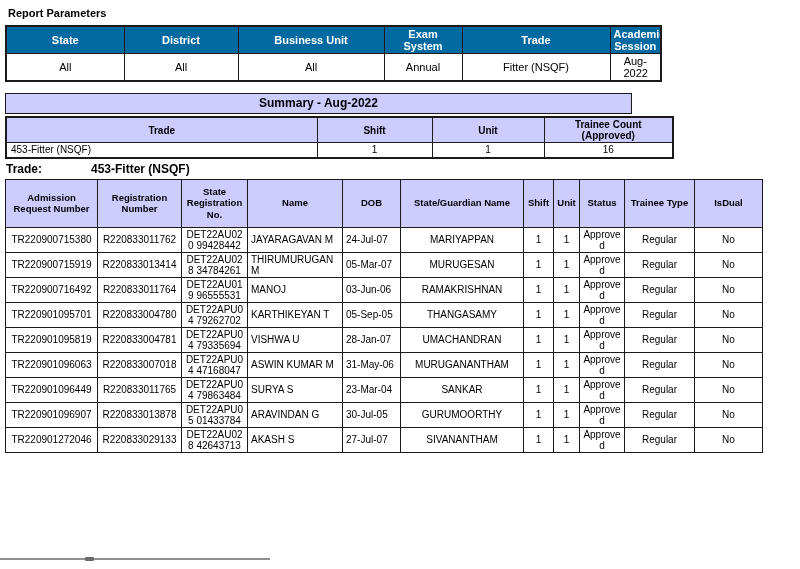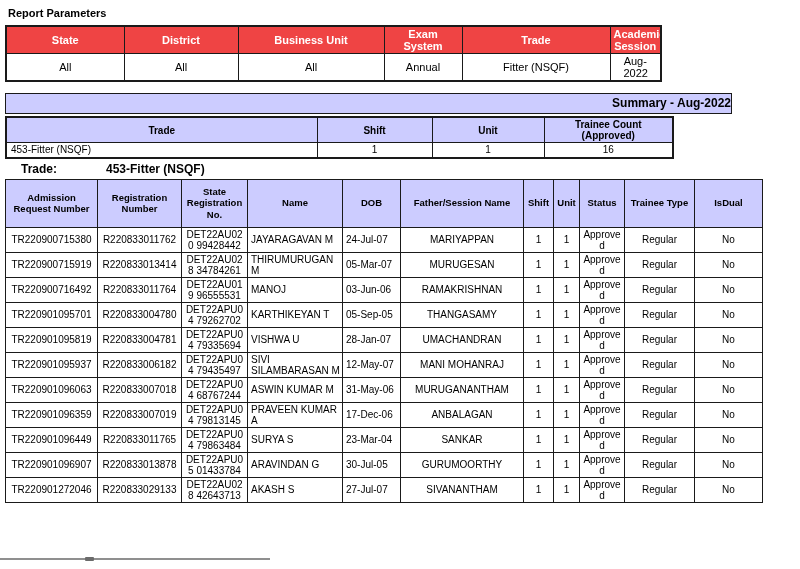--- a/index.html
+++ b/index.html
@@ -17,52 +17,52 @@
   .report-title {
     font-size: 11px; font-weight: bold; margin: 2px 0 6px 3px;
   }
 
   table { border-collapse: collapse; table-layout: fixed; }
 
   
   .params-table { width: 655px; border: 2px solid #1a1a1a; }
   .params-table th, .params-table td { border: 1px solid #1a1a1a; overflow: hidden; }
   .params-table th {
-    background: #ef4444; color: #ffffff;
+    background: #0369a1; color: #ffffff;
     font-size: 11px; font-weight: bold;
     height: 26px; text-align: center; vertical-align: middle;
     line-height: 1.1; padding: 1px 3px;
   }
   .params-table td {
     font-size: 11px; height: 25px; text-align: center; vertical-align: middle;
     padding: 1px 13px; background: #ffffff;
   }
 
   
   .summary-title {
-    width: 727px; margin-top: 11px;
+    width: 627px; margin-top: 11px;
     background: #ccccff; border: 1.5px solid #1a1a1a;
-    font-size: 12px; font-weight: bold; text-align: right;
+    font-size: 12px; font-weight: bold; text-align: center;
     padding: 2px 0 3px 0;
   }
   .summary-table { width: 667px; margin-top: 2px; border: 2px solid #1a1a1a; }
   .summary-table th, .summary-table td { border: 1px solid #1a1a1a; overflow: hidden; }
   .summary-table th {
     background: #ccccff; font-size: 10px; font-weight: bold;
     height: 16px; text-align: center; vertical-align: middle; padding: 1px 3px;
   }
   .summary-table td {
     font-size: 10px; height: 15px; text-align: center; vertical-align: middle;
     padding: 1px 3px; background: #ffffff;
   }
   .summary-table td:first-child { text-align: left; padding-left: 4px; }
 
   
   .trade-line { display: flex; margin: 3px 0 3px 1px; font-size: 12px; font-weight: bold; }
-  .trade-line .lbl { width: 85px; margin-left: 15px; }
+  .trade-line .lbl { width: 85px; }
 
   
   .trainee-table { width: 757px; border: 1.5px solid #1a1a1a; }
   .trainee-table th, .trainee-table td { border: 1px solid #1a1a1a; overflow: hidden; }
   .trainee-table th {
     background: #ccccff; font-size: 9.5px; font-weight: bold;
     height: 48px; text-align: center; vertical-align: middle;
     line-height: 1.2; padding: 1px 2px; word-wrap: break-word;
   }
   .trainee-table td {
@@ -167,21 +167,21 @@
         <col style="width:70px">
         <col style="width:68px">
     </colgroup>
     <thead>
         <tr>
           <th>Admission Request Number</th>
           <th>Registration Number</th>
           <th>State Registration No.</th>
           <th>Name</th>
           <th>DOB</th>
-          <th>Father/Session Name</th>
+          <th>State/Guardian Name</th>
           <th>Shift</th>
           <th>Unit</th>
           <th>Status</th>
           <th>Trainee Type</th>
           <th>IsDual</th>
         </tr>
       </thead>
     <tbody>
         <tr>
           <td>TR220900715380</td>
@@ -242,52 +242,26 @@
           <td>VISHWA U</td>
           <td>28-Jan-07</td>
           <td>UMACHANDRAN</td>
           <td>1</td>
           <td>1</td>
           <td>Approved</td>
           <td>Regular</td>
           <td>No</td>
         </tr>
         <tr>
-          <td>TR220901095937</td>
-          <td>R220833006182</td>
-          <td>DET22APU04 79435497</td>
-          <td>SIVI SILAMBARASAN M</td>
-          <td>12-May-07</td>
-          <td>MANI MOHANRAJ</td>
-          <td>1</td>
-          <td>1</td>
-          <td>Approved</td>
-          <td>Regular</td>
-          <td>No</td>
-        </tr>
-        <tr>
           <td>TR220901096063</td>
           <td>R220833007018</td>
-          <td>DET22APU04 68767244</td>
+          <td>DET22APU04 47168047</td>
           <td>ASWIN KUMAR M</td>
           <td>31-May-06</td>
           <td>MURUGANANTHAM</td>
-          <td>1</td>
-          <td>1</td>
-          <td>Approved</td>
-          <td>Regular</td>
-          <td>No</td>
-        </tr>
-        <tr>
-          <td>TR220901096359</td>
-          <td>R220833007019</td>
-          <td>DET22APU04 79813145</td>
-          <td>PRAVEEN KUMAR A</td>
-          <td>17-Dec-06</td>
-          <td>ANBALAGAN</td>
           <td>1</td>
           <td>1</td>
           <td>Approved</td>
           <td>Regular</td>
           <td>No</td>
         </tr>
         <tr>
           <td>TR220901096449</td>
           <td>R220833011765</td>
           <td>DET22APU04 79863484</td>

